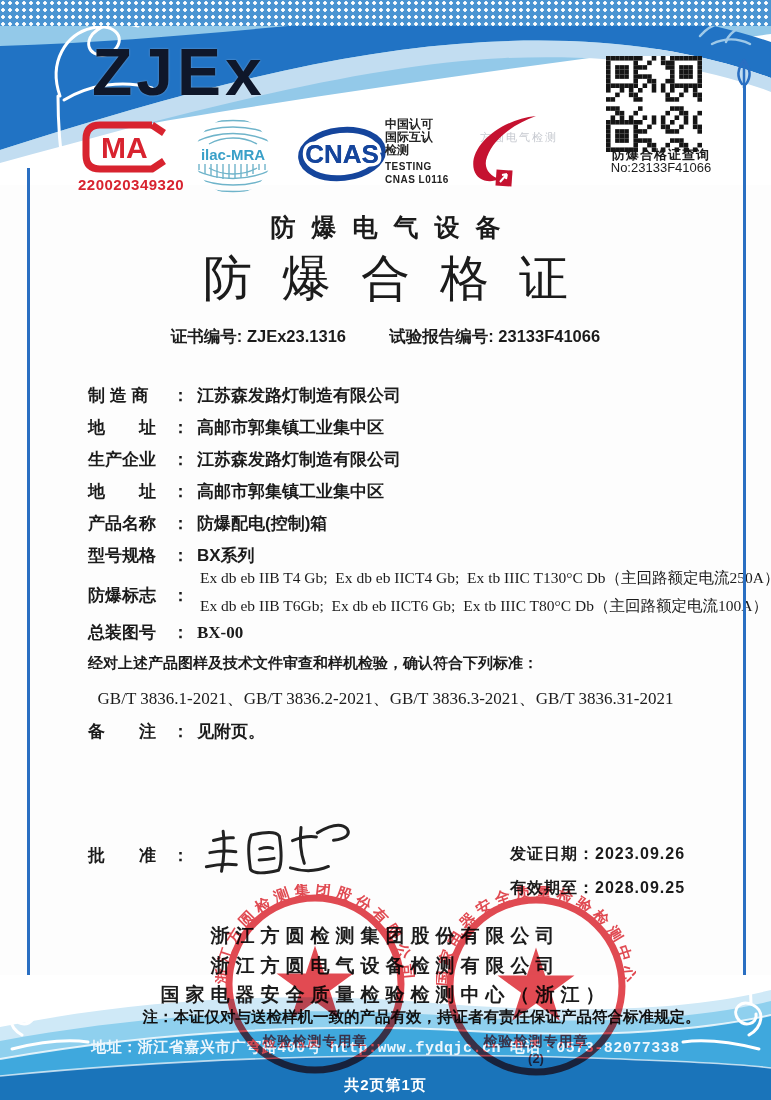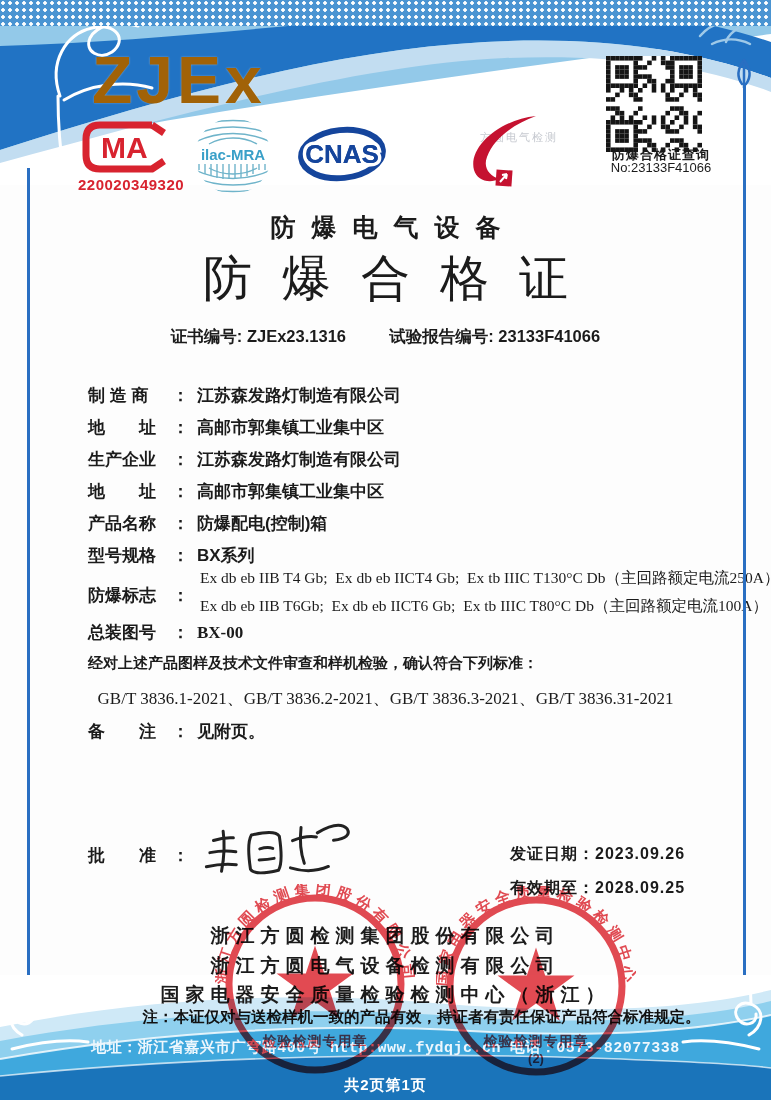--- a/index.html
+++ b/index.html
@@ -3,21 +3,21 @@
 <meta charset="utf-8">
 <style>
   html,body{margin:0;padding:0;background:#9a9a9a;}
   .page{position:relative;width:771px;height:1100px;margin:0 auto;background:#fdfdfd;
         font-family:"Liberation Sans",sans-serif;color:#1b1b1b;overflow:hidden;}
   .abs{position:absolute;}
   
   .dotband{left:0;top:0;width:771px;height:26px;background-color:#4a94d2;
     background-image:radial-gradient(circle at 3px 3px,#ffffff 1.5px,rgba(255,255,255,0) 2.1px);
     background-size:7px 7px;z-index:3;}
-  .zjex{left:92px;top:42px;font-size:66px;font-weight:800;color:#a16207;letter-spacing:4px;z-index:4;
+  .zjex{left:92px;top:34px;font-size:66px;font-weight:800;color:#0f172a;letter-spacing:4px;z-index:4;
         text-shadow:0 0 2px rgba(255,255,255,.4);}
   
   .cma-num{left:78px;top:176px;width:100px;font-size:15px;font-weight:700;color:#d8232f;z-index:4;letter-spacing:.5px;}
   .cnas-txt{left:385px;top:118px;z-index:4;line-height:13px;}
   .cnas-txt .cn{font-size:12px;font-weight:700;color:#222;}
   .cnas-txt .en{font-size:10px;font-weight:700;color:#222;letter-spacing:.5px;}
   .wmark{left:480px;top:130px;font-size:11px;color:#b8bcc4;letter-spacing:2px;z-index:3;opacity:.8;}
   .qrwrap{left:606px;top:56px;width:96px;height:96px;z-index:4;background:#fff;}
   .qrcap1{left:596px;top:146px;width:130px;text-align:center;font-size:13px;font-weight:700;letter-spacing:1px;z-index:4;}
   .qrcap2{left:596px;top:160px;width:130px;text-align:center;font-size:13px;font-weight:500;z-index:4;}
@@ -103,20 +103,27 @@
     </g>
     <rect x="2" y="30" width="76" height="18" fill="#ffffff"></rect>
     <text x="40" y="44" text-anchor="middle" font-size="15" font-weight="700" fill="#3aa0c8">ilac-MRA</text>
   </svg>
 
   <svg class="abs" style="left:298px;top:122px;z-index:4" width="88" height="64" viewBox="0 0 88 64">
     <ellipse cx="44" cy="32" rx="41" ry="24" fill="none" stroke="#15459c" stroke-width="6" transform="rotate(-6 44 32)"></ellipse>
     <text x="44" y="41" text-anchor="middle" font-size="26" font-weight="800" fill="#15459c" stroke="#ffffff" stroke-width="7" paint-order="stroke">CNAS</text>
     <text x="44" y="41" text-anchor="middle" font-size="26" font-weight="800" fill="#15459c">CNAS</text>
   </svg>
+  <div class="abs cnas-txt">
+    <div class="cn">中国认可</div>
+    <div class="cn">国际互认</div>
+    <div class="cn">检测</div>
+    <div class="en" style="margin-top:3px">TESTING</div>
+    <div class="en">CNAS L0116</div>
+  </div>
 
   <svg class="abs" style="left:458px;top:112px;z-index:4" width="100" height="80" viewBox="0 0 100 80">
     <path d="M78,4 C40,8 10,36 16,58 C19,68 30,72 42,67 C31,64 25,55 29,45 C36,26 56,12 78,4 Z" fill="#c51230"></path>
     <rect x="38" y="58" width="16" height="16" fill="#c51230" transform="rotate(4 46 66)"></rect>
     <path d="M42,70 l7,-8 m0,0 l-1,5 m1,-5 l-5,1" stroke="#ffffff" stroke-width="2" fill="none"></path>
   </svg>
   <div class="abs wmark">方圆电气检测</div>
 
   <div class="abs qrwrap">
     <svg id="qr-grid" width="96" height="96" viewBox="0 0 100 100" fill="#151515">

